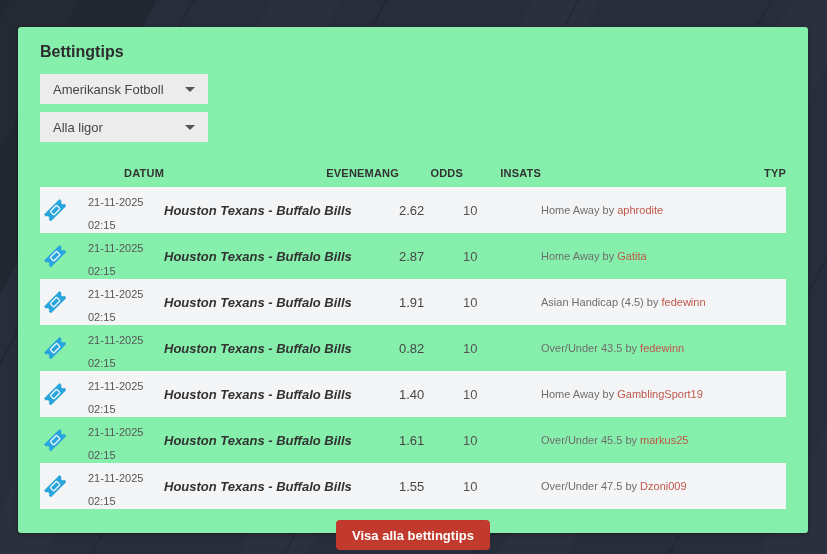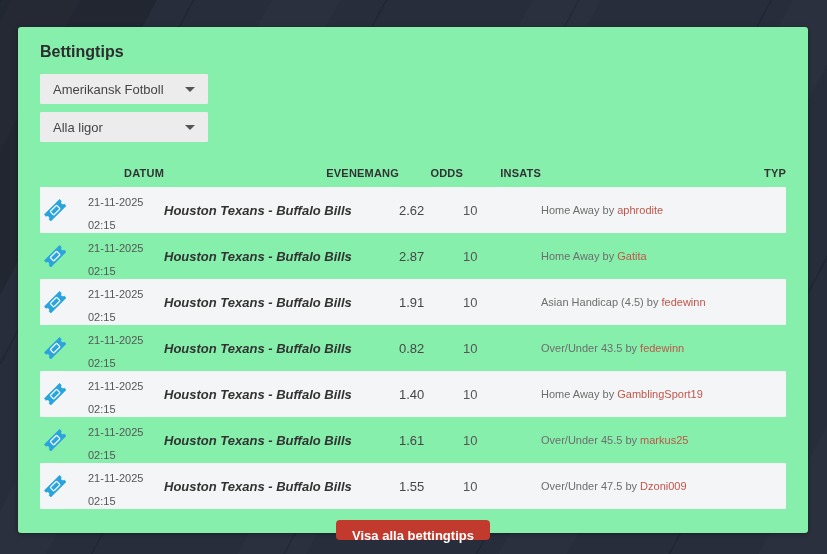--- a/index.html
+++ b/index.html
@@ -85,21 +85,21 @@
     display: inline-block;
     background: var(--accent-red, #c23a2d);
     color: #fff;
     font-family: "Liberation Sans", sans-serif;
     font-size: 13px;
     font-weight: bold;
     border: none;
     border-radius: 4px;
     padding: 8px 16px;
     min-width: 139px;
-    height: 20px;
+    height: 30px;
     cursor: pointer;
   }
   .ticket-svg { display: block; }
 </style>
 </head>
 <body>
 
 <div class="card">
 
   <div class="page-title">Bettingtips</div>

